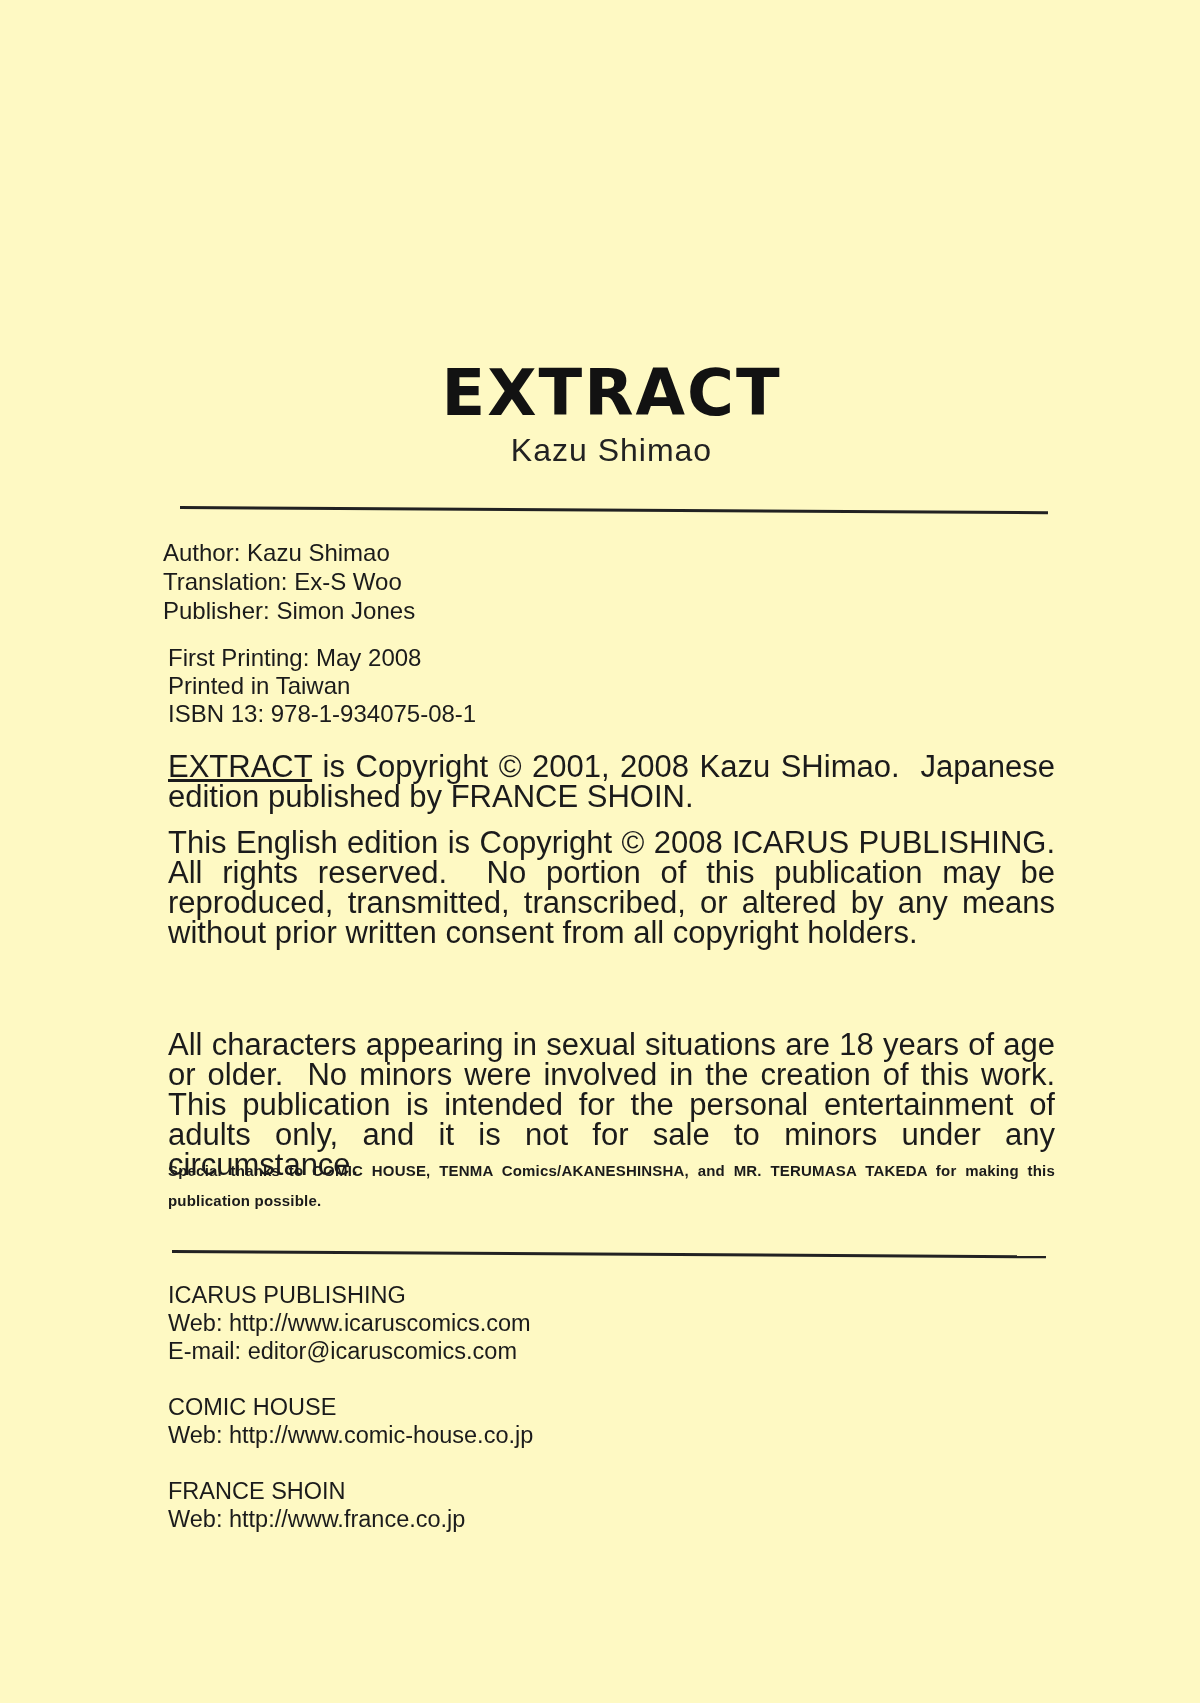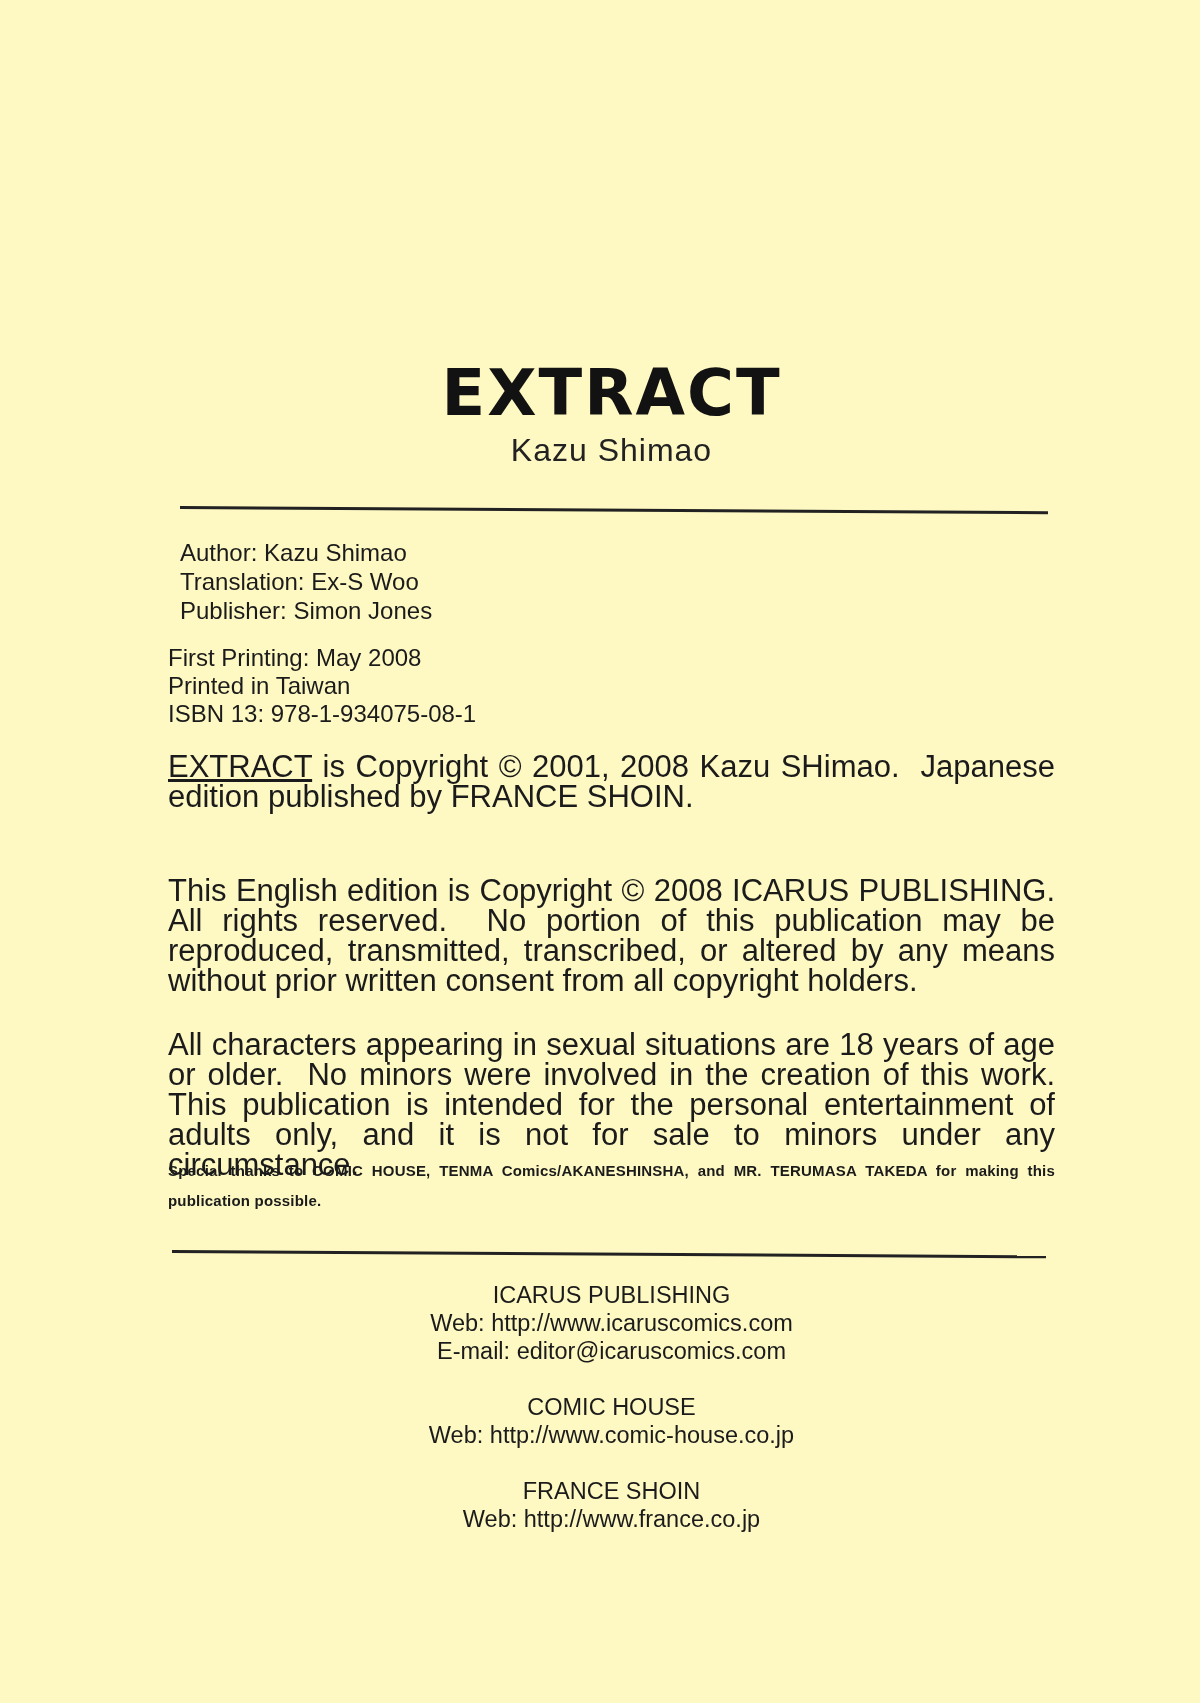--- a/index.html
+++ b/index.html
@@ -32,42 +32,42 @@
     color:#222;
   }
   .rule{
     position:absolute;height:3px;background:#222;
     transform:rotate(0.35deg);
     transform-origin:left center;
   }
   .rule-top{left:180px;top:506px;width:868px;}
   .rule-bottom{left:172px;top:1250px;width:874px;}
   .credits{
-    position:absolute;left:180px;top:538px;
+    position:absolute;left:163px;top:538px;
     font-size:24px;line-height:29px;
   }
   .printing{
     position:absolute;left:168px;top:644px;
     font-size:24px;line-height:28px;
   }
   .para{
     position:absolute;left:168px;width:887px;margin:0;
     font-size:31px;line-height:30px;
     text-align:justify;
     white-space:pre-wrap;
   }
   .p-jp{top:752px;}
-  .p-en{top:876px;}
+  .p-en{top:828px;}
   .p-fiction{top:948px;}
   .p-age{top:1030px;}
   .p-thanks{top:1156px;font-weight:bold;font-size:15px;letter-spacing:0.2px;}
   .underlined{text-decoration:underline;}
   .contacts{
     position:absolute;left:168px;top:1281px;width:887px;
-    text-align:center;
+    text-align:left;
     font-size:23.5px;line-height:28px;
   }
   .contact-block{margin:0 0 28px 0;}
   .contact-line{white-space:pre;}
 </style>
 </head>
 <body>
 
 <div class="page">
 

